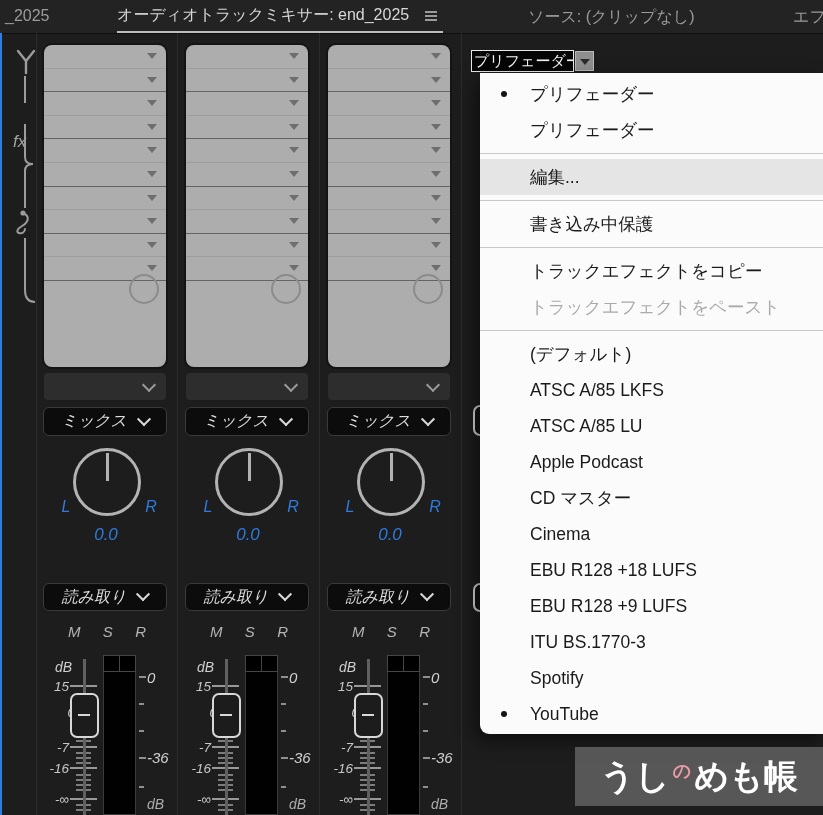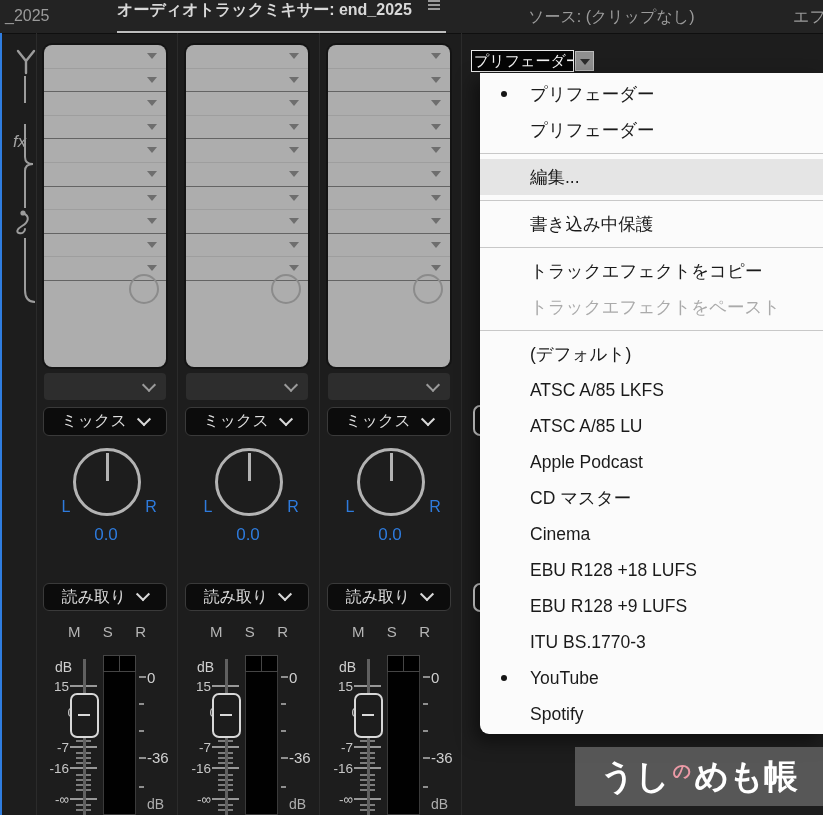--- a/index.html
+++ b/index.html
@@ -1,34 +1,34 @@
 <!DOCTYPE html>
 <html><head>
 <meta charset="utf-8">
 <style>
   html,body{margin:0;padding:0;background:#000;}
   .screen{position:relative;width:823px;height:815px;overflow:hidden;background:#1d1d1d;
           font-family:"Liberation Sans","DejaVu Sans",sans-serif;-webkit-font-smoothing:antialiased;}
   
   .tabbar{position:absolute;left:0;top:0;width:100%;height:33px;background:#232323;border-bottom:1px solid #0f0f0f;}
   .tab{position:absolute;top:7px;font-size:16px;color:#9b9b9b;white-space:nowrap;}
-  .tab-active-group{position:absolute;left:117px;top:0;height:31px;display:flex;align-items:flex-start;gap:16px;
-                    border-bottom:2px solid #bdbdbd;padding:0 6px 0 0;max-width:372px;overflow:hidden;font-weight:bold;}
+  .tab-active-group{position:absolute;left:117px;top:0;height:31px;display:flex;align-items:center;gap:16px;
+                    border-bottom:2px solid #bdbdbd;padding:0 6px 0 0;max-width:372px;overflow:hidden;}
   .tab-active{font-size:16px;color:#d8d8d8;white-space:nowrap;}
   .hamburger{display:inline-flex;flex-direction:column;gap:2px;}
   .hamburger i{display:block;width:12px;height:2px;background:#9a9a9a;}
   
   .focus-line{position:absolute;left:0;top:33px;width:2px;height:782px;background:#2f7de0;z-index:5;}
   .rail{position:absolute;left:0;top:33px;width:36px;height:782px;}
   .rail svg{position:absolute;}
   .fx-label{position:absolute;left:13px;top:99px;font-style:italic;font-size:17px;color:#a2a2a2;}
   
   .vline{position:absolute;top:33px;height:782px;width:1px;background:#2b2b2b;}
   
-  .strip{position:absolute;top:33px;width:142px;height:782px;}
+  .strip{position:absolute;top:33px;width:142px;height:782px;font-style:italic;}
   .fx-panel{position:absolute;left:9px;top:12px;width:122px;height:322px;background:#adadad;border-radius:8px;
             box-shadow:0 0 0 2px #141414;overflow:hidden;}
   .slot{position:relative;height:22.6px;border-bottom:1px solid #9e9e9e;}
   .slot:nth-child(even){border-bottom:1px solid #646464;}
   .slot-arrow{position:absolute;right:9px;top:8px;width:0;height:0;border-left:5px solid transparent;
               border-right:5px solid transparent;border-top:6px solid #6e6e6e;}
   .sends-knob{position:absolute;top:229px;right:7px;width:26px;height:26px;border:2px solid #8b8b8b;border-radius:50%;}
   .mini-dd{position:absolute;left:9px;top:340px;width:122px;height:27px;background:#2d2d2d;border-radius:4px;}
   .mini-dd .chev{position:absolute;right:12px;top:7px;width:8px;height:8px;border-right:2.5px solid #9b9b9b;
                  border-bottom:2.5px solid #9b9b9b;transform:rotate(45deg);}
@@ -456,22 +456,22 @@
       <div class="msep"></div>
       <div class="mi"><span>(デフォルト)</span></div>
       <div class="mi"><span>ATSC A/85 LKFS</span></div>
       <div class="mi"><span>ATSC A/85 LU</span></div>
       <div class="mi"><span>Apple Podcast</span></div>
       <div class="mi"><span>CD マスター</span></div>
       <div class="mi"><span>Cinema</span></div>
       <div class="mi"><span>EBU R128 +18 LUFS</span></div>
       <div class="mi"><span>EBU R128 +9 LUFS</span></div>
       <div class="mi"><span>ITU BS.1770-3</span></div>
+      <div class="mi"><span>Spotify</span></div>
       <div class="mi"><span class="bullet"></span><span>YouTube</span></div>
-      <div class="mi"><span>Spotify</span></div>
     </div>
 
   <div class="watermark">
     <span class="w1">うし</span>
     <span class="wp">の</span>
     <span class="w2">めも帳</span>
   </div>
 
 </div>
 

